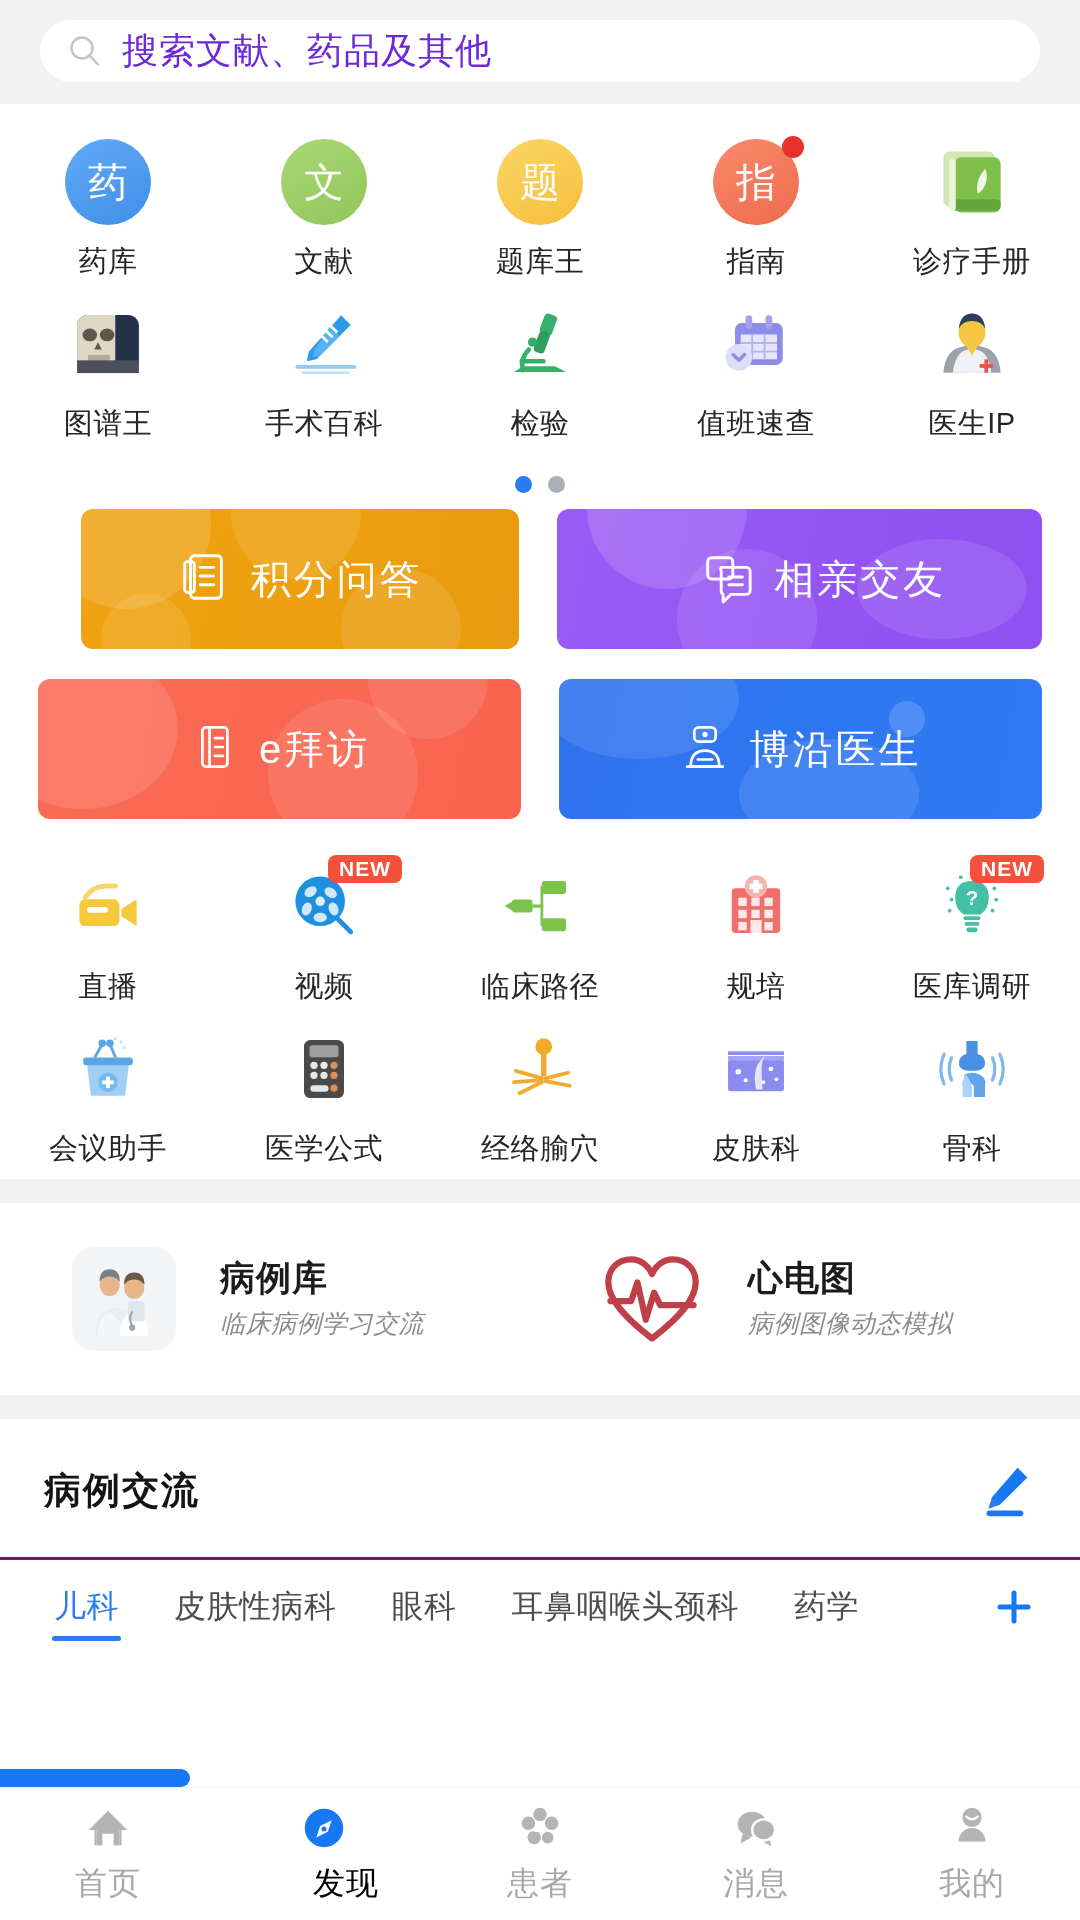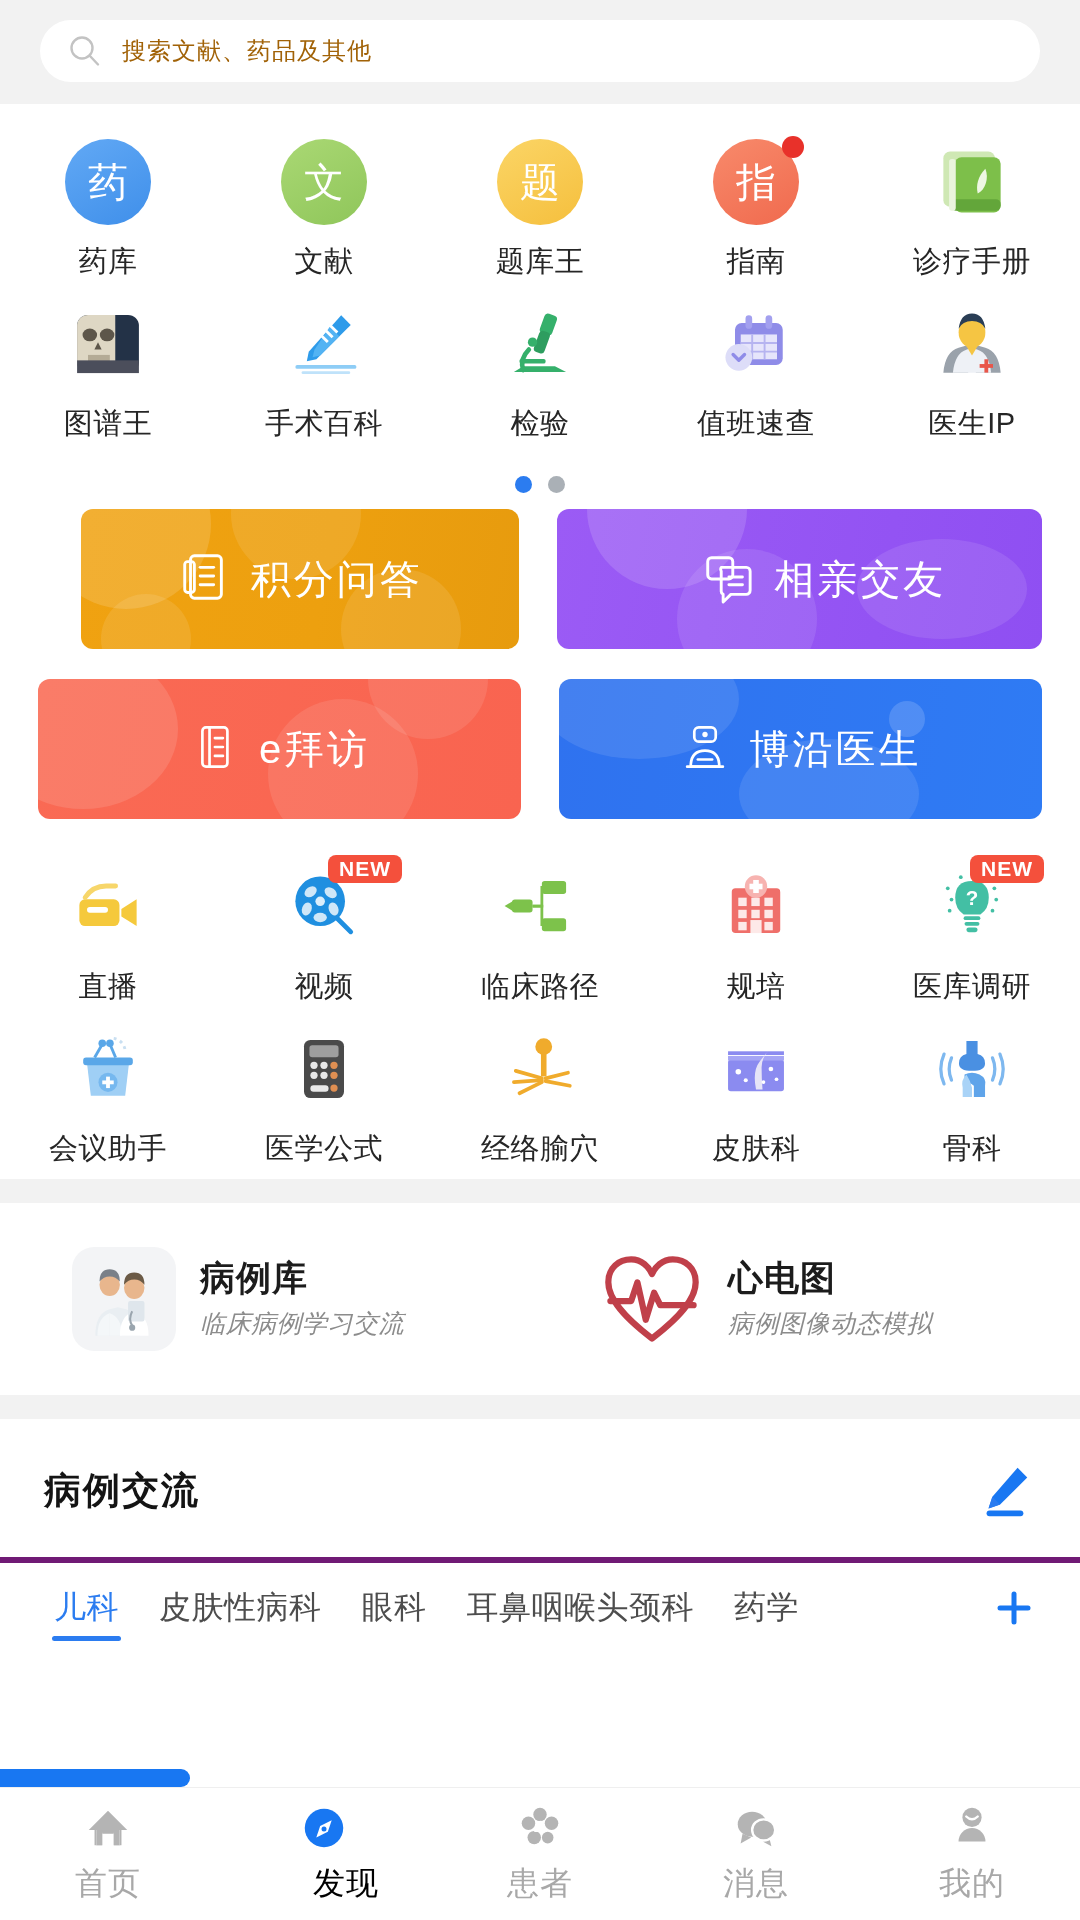--- a/index.html
+++ b/index.html
@@ -40,22 +40,22 @@
     padding-left: 28px;
     box-sizing: border-box;
   }
   .search-icon {
     width: 34px;
     height: 34px;
     flex: 0 0 auto;
     display: block;
   }
   .search-placeholder {
-    font-size: 24px;
-    color: #a16207;
+    font-size: 36px;
+    color: #6d28d9;
     margin-left: 20px;
     letter-spacing: 1px;
     white-space: nowrap;
   }
 
   
   .grid-section {
     background: #ffffff;
     padding: 26px 0 0 0;
     flex: 0 0 auto;
@@ -213,21 +213,21 @@
     height: 104px;
     flex: 0 0 auto;
     display: flex;
     align-items: center;
     justify-content: center;
   }
   .feature-ico.boxed {
     background: #f3f4f6;
     border-radius: 22px;
   }
-  .feature-text { display: flex; flex-direction: column; }
+  .feature-text { display: flex; flex-direction: column; margin-left: 20px; }
   .feature-title {
     font-size: 35px;
     font-weight: bold;
     color: #1c1c1c;
     letter-spacing: 1px;
     line-height: 1.15;
   }
   .feature-sub {
     font-size: 25px;
     color: #8c8c8c;
@@ -258,27 +258,27 @@
     letter-spacing: 2px;
   }
   .pencil-btn {
     width: 64px;
     height: 64px;
     display: flex;
     align-items: center;
     justify-content: center;
   }
   .tabs-bar {
-    border-top: 6px solid #701a75;
+    border-top: 3px solid #701a75;
     display: flex;
     align-items: center;
     padding: 0 30px 0 34px;
     box-sizing: border-box;
     height: 96px;
-    gap: 0;
+    gap: 15px;
   }
   .tab {
     font-size: 32px;
     color: #4d4d4d;
     padding: 0 20px;
     white-space: nowrap;
     position: relative;
     height: 100%;
     display: flex;
     align-items: center;

